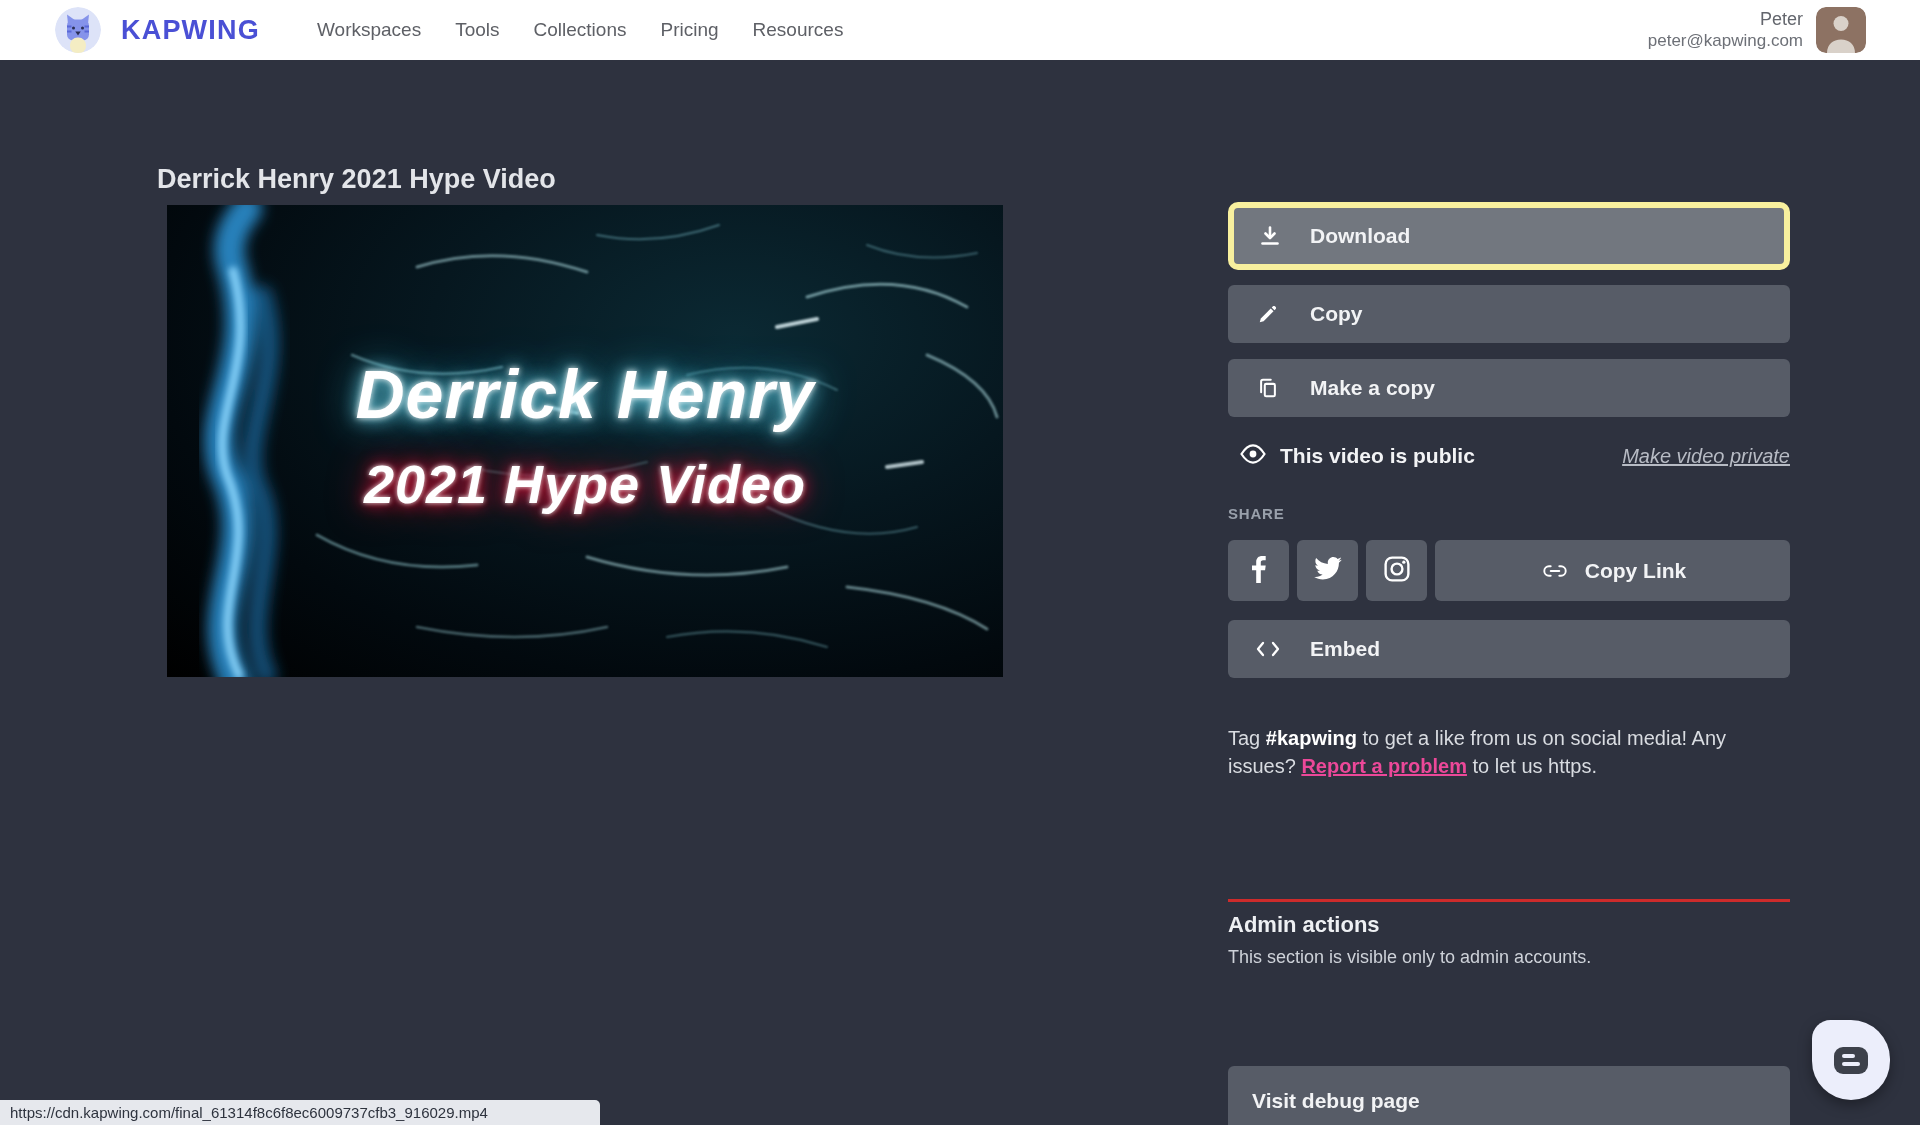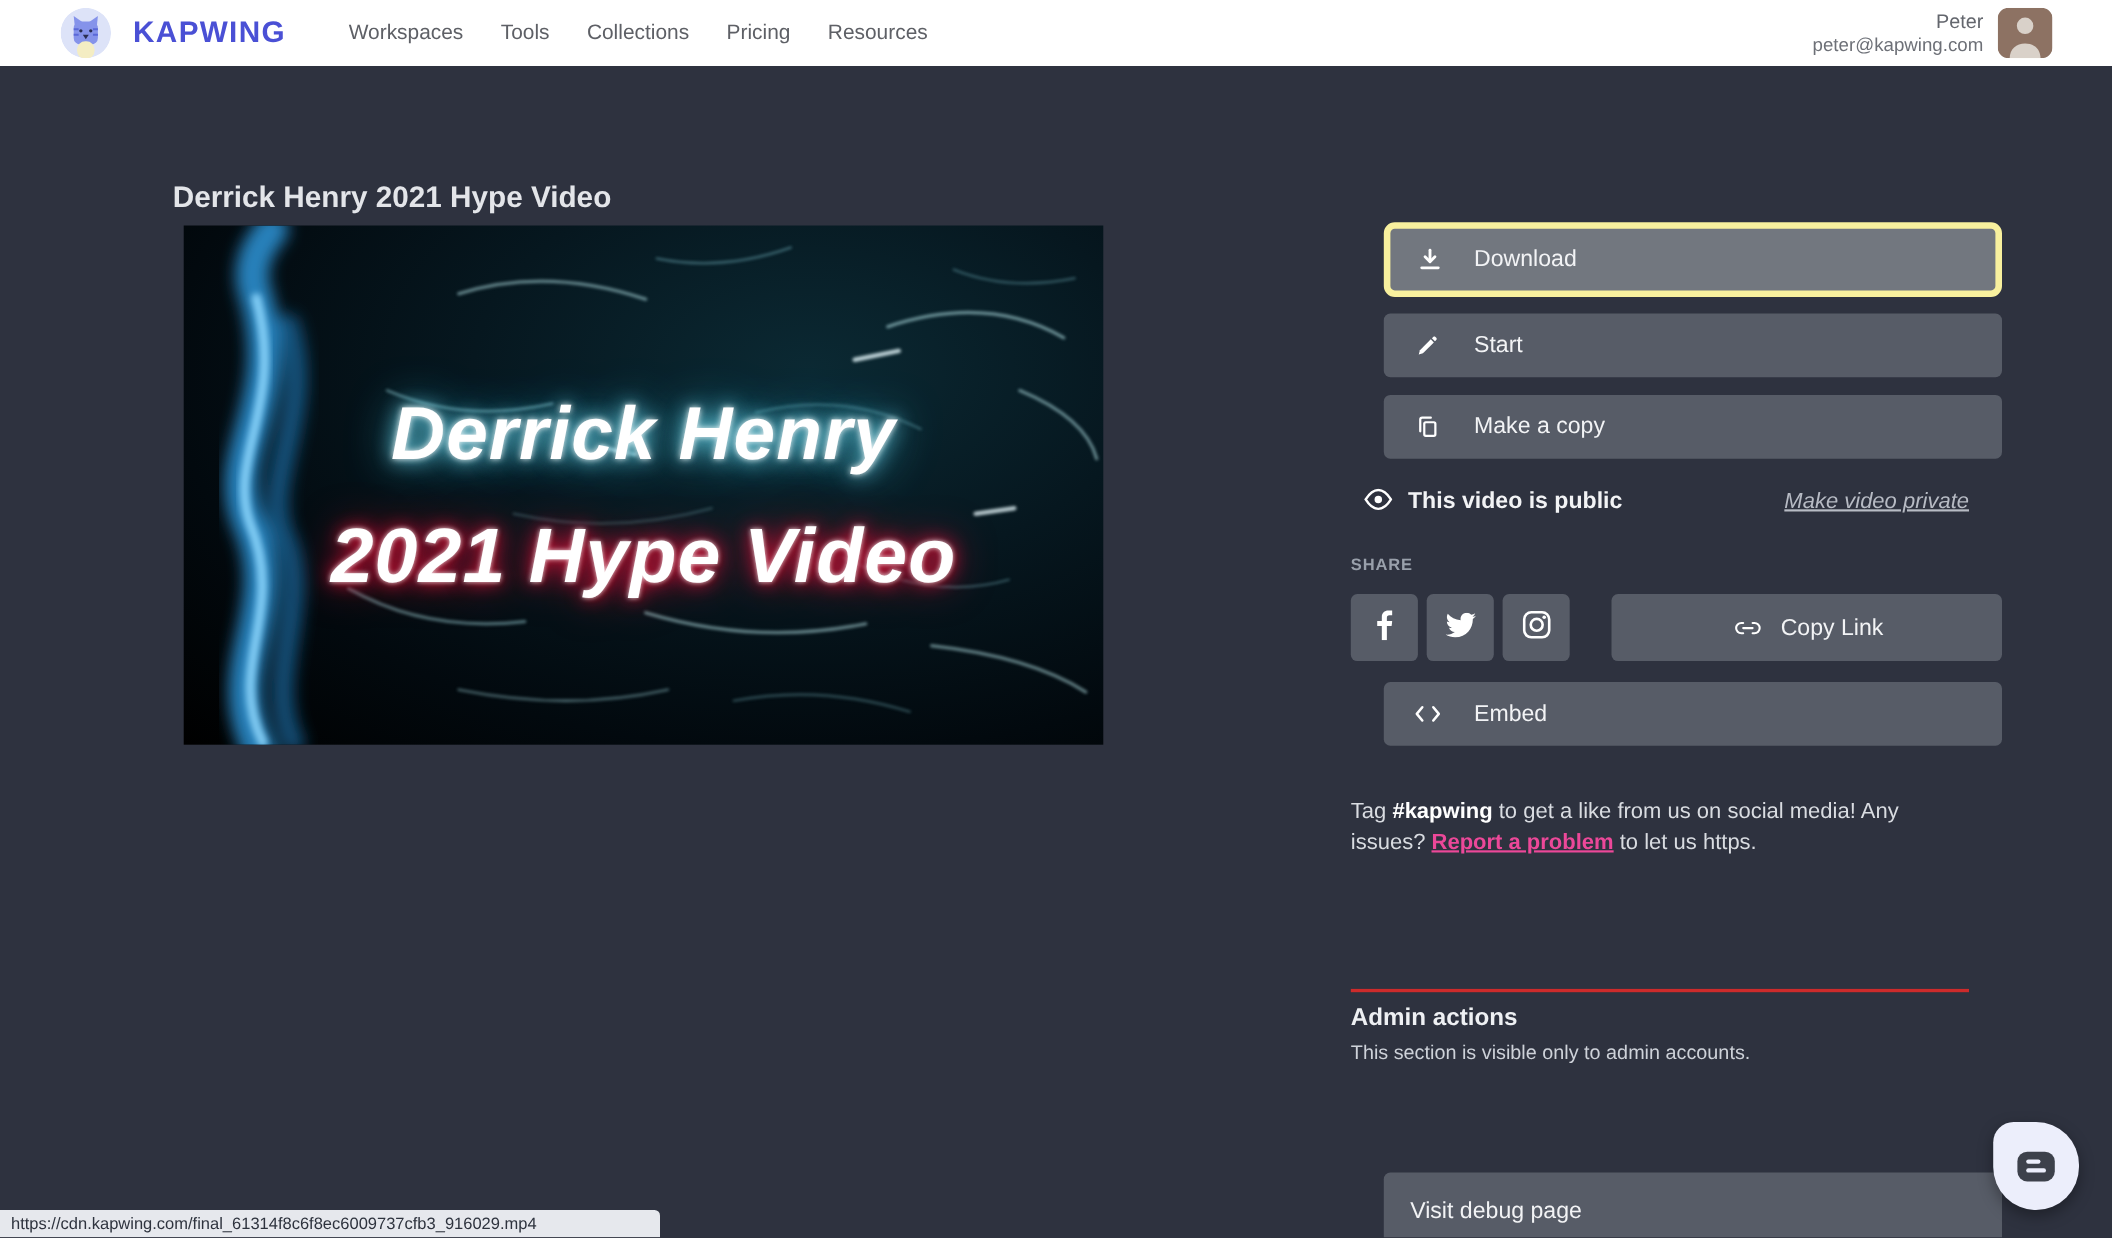--- a/index.html
+++ b/index.html
@@ -23,28 +23,28 @@
   
   .title{position:absolute;left:157px;top:146px;font-size:27px;color:#e3e5e9;}
   .thumb{position:absolute;left:167px;top:205px;width:836px;height:472px;overflow:hidden;cursor:pointer;
          background:radial-gradient(ellipse at 68% 28%, #0b2933 0%, #06171f 38%, #02090e 72%, #000 100%);}
   .thumb svg{position:absolute;left:0;top:0;}
   .ov{position:absolute;left:0;right:0;text-align:center;font-style:italic;font-weight:700;
       color:#ffffff;white-space:nowrap;letter-spacing:1px;}
   .ov1{top:150px;font-size:68px;
        text-shadow:0 0 6px rgba(255,255,255,.9),0 0 18px rgba(125,236,255,.95),
                    0 0 42px rgba(60,205,240,.8),4px 4px 6px rgba(0,22,32,.55);}
-  .ov2{top:260px;font-size:70px;
+  .ov2{top:248px;font-size:54px;
        text-shadow:0 0 5px rgba(255,255,255,.85),0 0 16px rgba(236,22,62,.95),
                    0 0 38px rgba(205,0,48,.85),3px 3px 5px rgba(32,0,6,.6);}
 
   
   .btn{position:absolute;left:1228px;width:562px;height:58px;background:#575c67;border-radius:6px;
-       color:#f2f3f5;font-size:21px;font-weight:400;display:flex;align-items:center;
-       padding-left:28px;gap:30px;box-sizing:border-box;cursor:pointer;margin-left:30px;}
+       color:#f2f3f5;font-size:21px;font-weight:700;display:flex;align-items:center;
+       padding-left:28px;gap:30px;box-sizing:border-box;cursor:pointer;}
   .btn .ic{display:flex;align-items:center;justify-content:center;width:24px;}
   #btn-download{top:202px;height:68px;background:#72777f;border:6px solid #f8f09e;
                 border-radius:10px;padding-left:24px;gap:28px;}
   #btn-edit{top:285px;}
   #btn-copy{top:359px;}
   #btn-embed{top:620px;}
   #btn-start{top:788px;}
   #btn-template{top:990px;height:60px;padding-left:24px;}
   #btn-debug{top:1066px;height:70px;padding-left:24px;}
 
@@ -187,21 +187,21 @@
     <span>Download</span>
   </div>
 
   <div class="btn" id="btn-edit">
     <span class="ic">
       <svg width="22" height="22" viewBox="0 0 24 24" fill="#fff">
         <path d="M3 21l1.2-4.2L15 6l3 3L7.2 19.8 3 21z"></path>
         <path d="M16.1 4.9l1.3-1.3c.6-.6 1.6-.6 2.2 0l.8.8c.6.6.6 1.6 0 2.2l-1.3 1.3-3-3z"></path>
       </svg>
     </span>
-    <span>Start</span>
+    <span>Copy</span>
   </div>
 
   <div class="btn" id="btn-copy">
     <span class="ic">
       <svg width="22" height="22" viewBox="0 0 24 24" fill="none" stroke="#fff" stroke-width="2.2" stroke-linecap="round">
         <rect x="8.5" y="7.5" width="11" height="13.5" rx="1.5"></rect>
         <path d="M4.5 16.5V5a2 2 0 0 1 2-2H15"></path>
       </svg>
     </span>
     <span>Make a copy</span>

